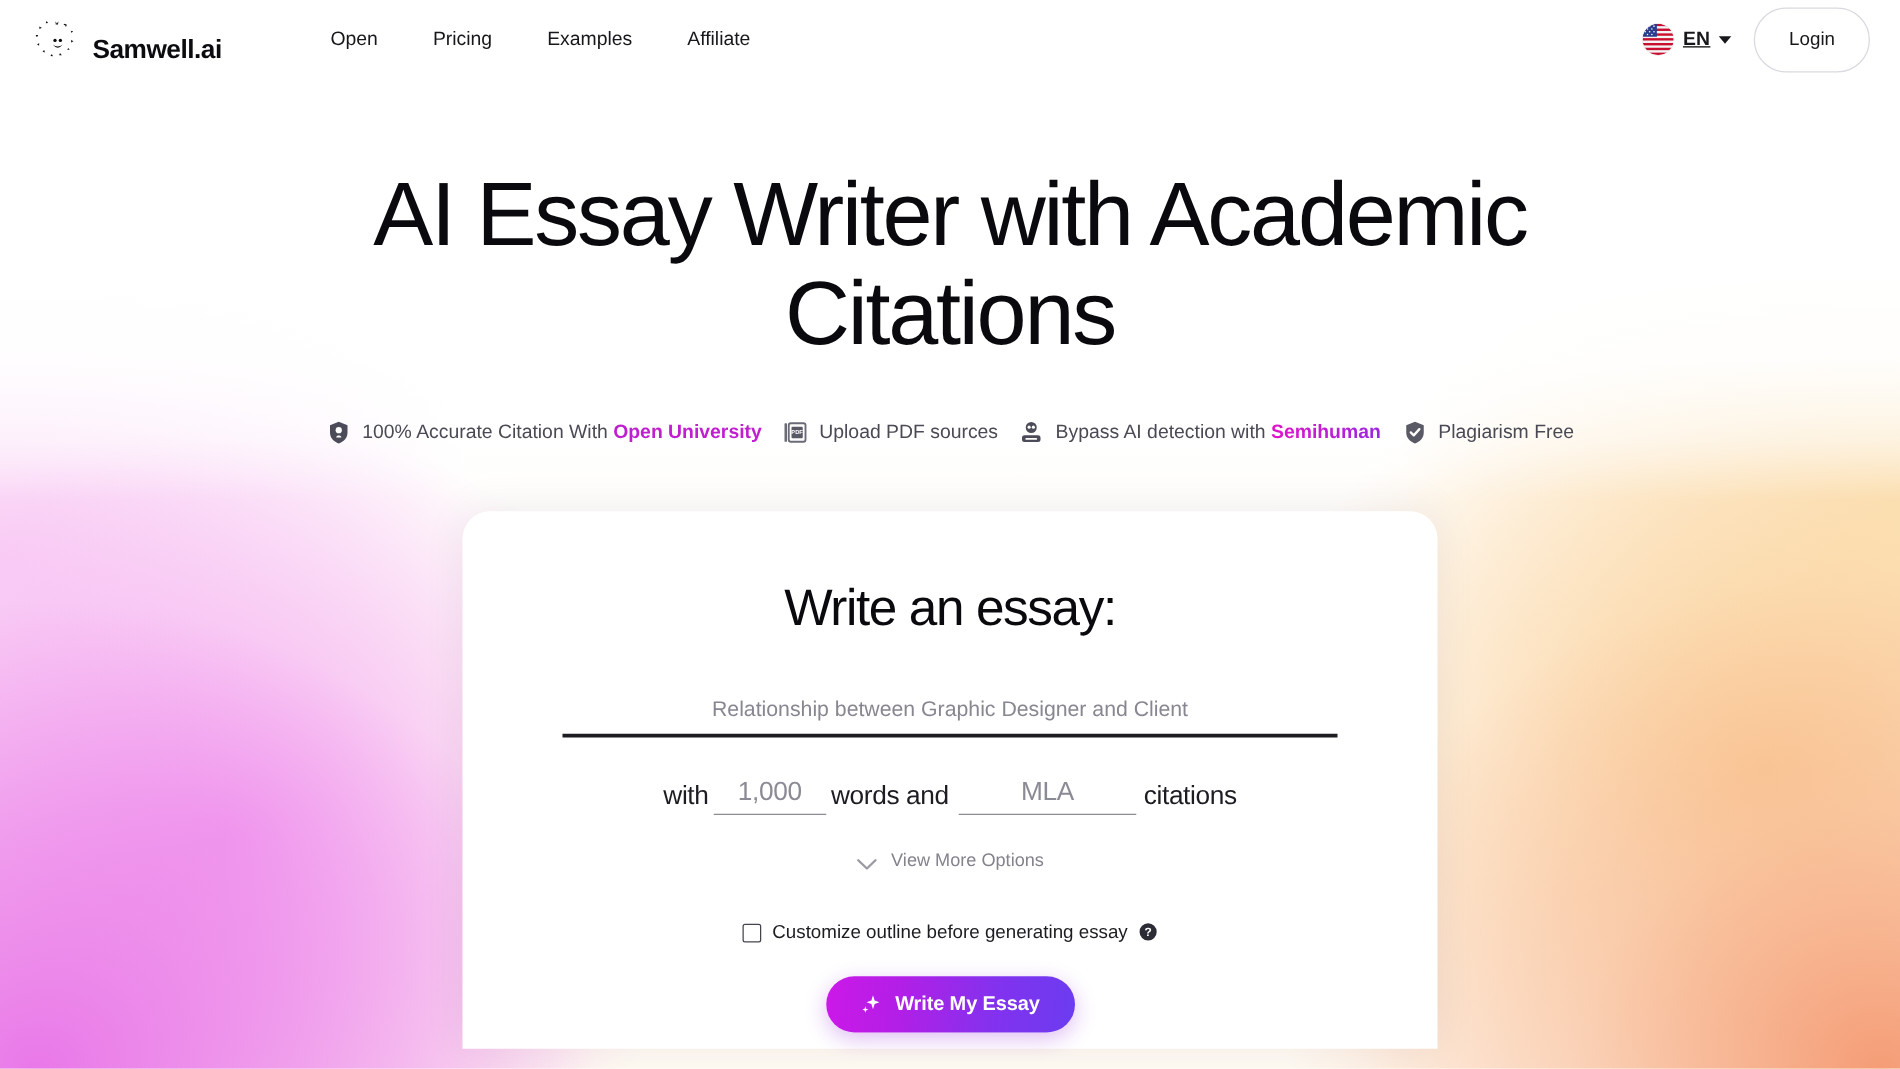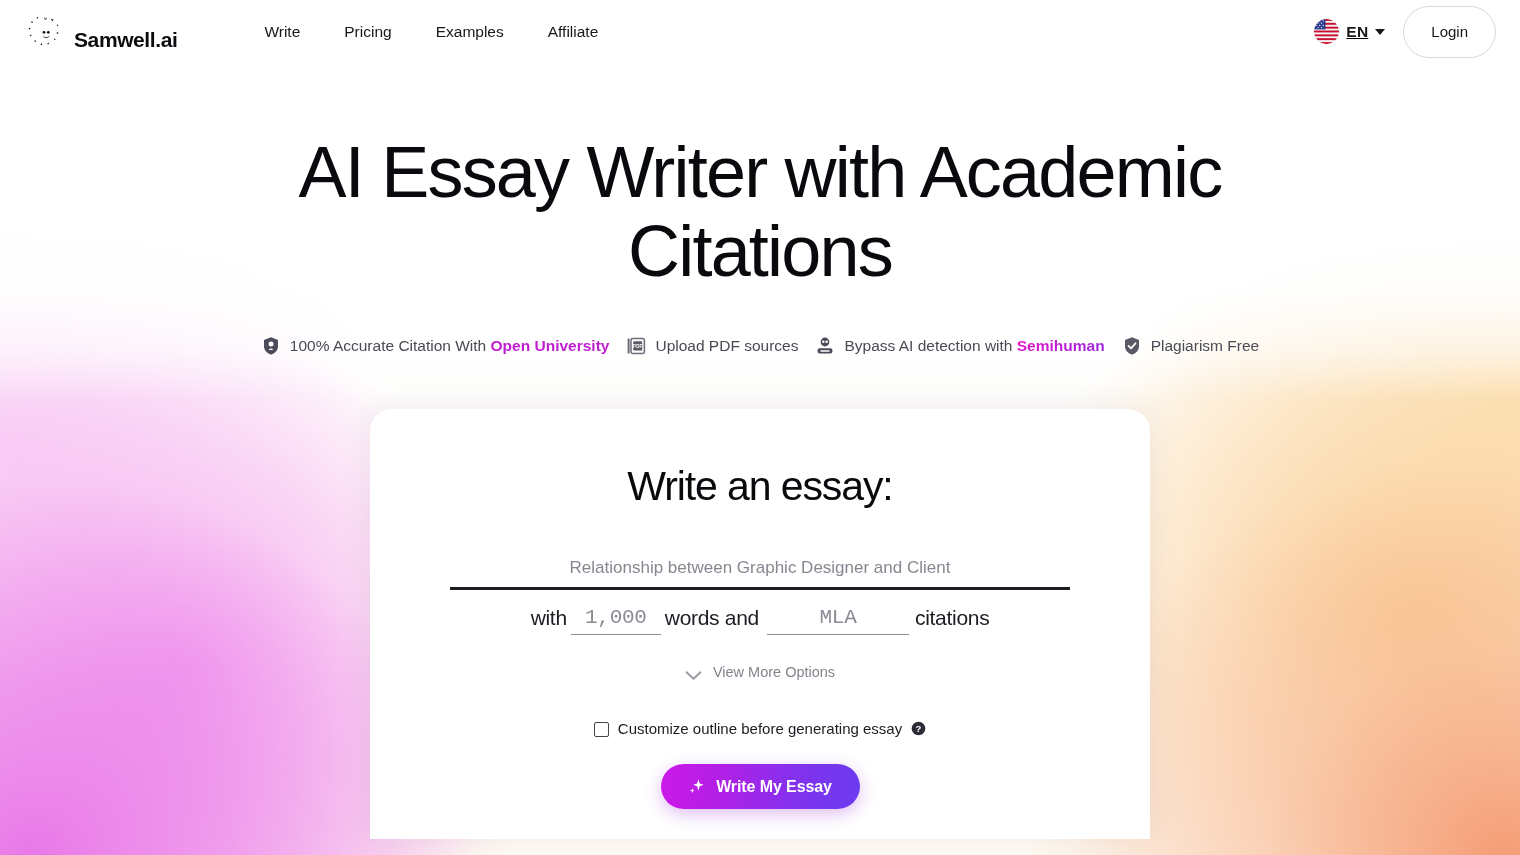--- a/index.html
+++ b/index.html
@@ -188,34 +188,34 @@
     font-size: 17px;
     color: #1c1c22;
     text-align: center;
     padding: 0 0 9px 0;
     background: transparent;
     display: block;
   }
   #topic-input::placeholder { color: #878791; }
 
   #params-row {
-    margin-top: 16px;
-    display: flex;
-    align-items: flex-start;
+    margin-top: 32px;
+    display: flex;
+    align-items: center;
     justify-content: center;
     font-size: 21px;
     color: #1c1c22;
     letter-spacing: -0.3px;
   }
   .param-label { white-space: nowrap; }
   .param-input {
     border: none;
     border-bottom: 1.6px solid #8c8c96;
     outline: none;
-    font-family: Liberation Mono, monospace;
+    font-family: Liberation Sans, sans-serif;
     font-size: 21px;
     color: #1c1c22;
     text-align: center;
     background: transparent;
     padding: 0 0 5px 0;
     letter-spacing: -0.3px;
   }
   .param-input::placeholder { color: #8b8b95; }
   #words-input { width: 90px; margin: 0 4px; }
   #style-input { width: 142px; margin: 0 6px 0 8px; }
@@ -303,21 +303,21 @@
             <path d="M6.6 16.0 l-1.1 1.7 l-1.0 -1.8 l2.0 0.0 z"></path>
             <path d="M9.4 10.2 l-1.8 0.9 l-0.2 -2.0 z"></path>
             <path d="M14.5 6.3 l-1.9 0.3 l0.6 -1.9 z"></path>
           </g>
         </svg>
       </div>
       <span class="brand-name">Samwell.ai</span>
     </div>
 
     <nav id="main-nav">
-      <a class="nav-link" href="#">Write</a>
+      <a class="nav-link" href="#">Open</a>
       <a class="nav-link" href="#">Pricing</a>
       <a class="nav-link" href="#">Examples</a>
       <a class="nav-link" href="#">Affiliate</a>
     </nav>
 
     <div id="header-right">
 
       <div id="lang-select">
         <span class="flag">
           <svg viewBox="0 0 25 25" width="25" height="25" aria-hidden="true">

